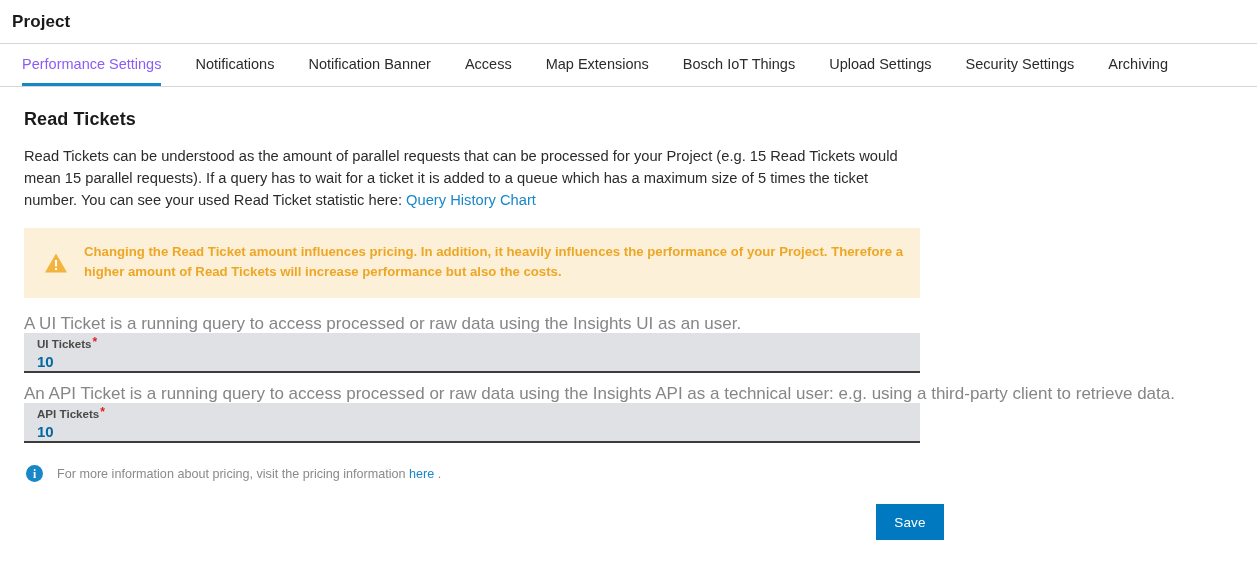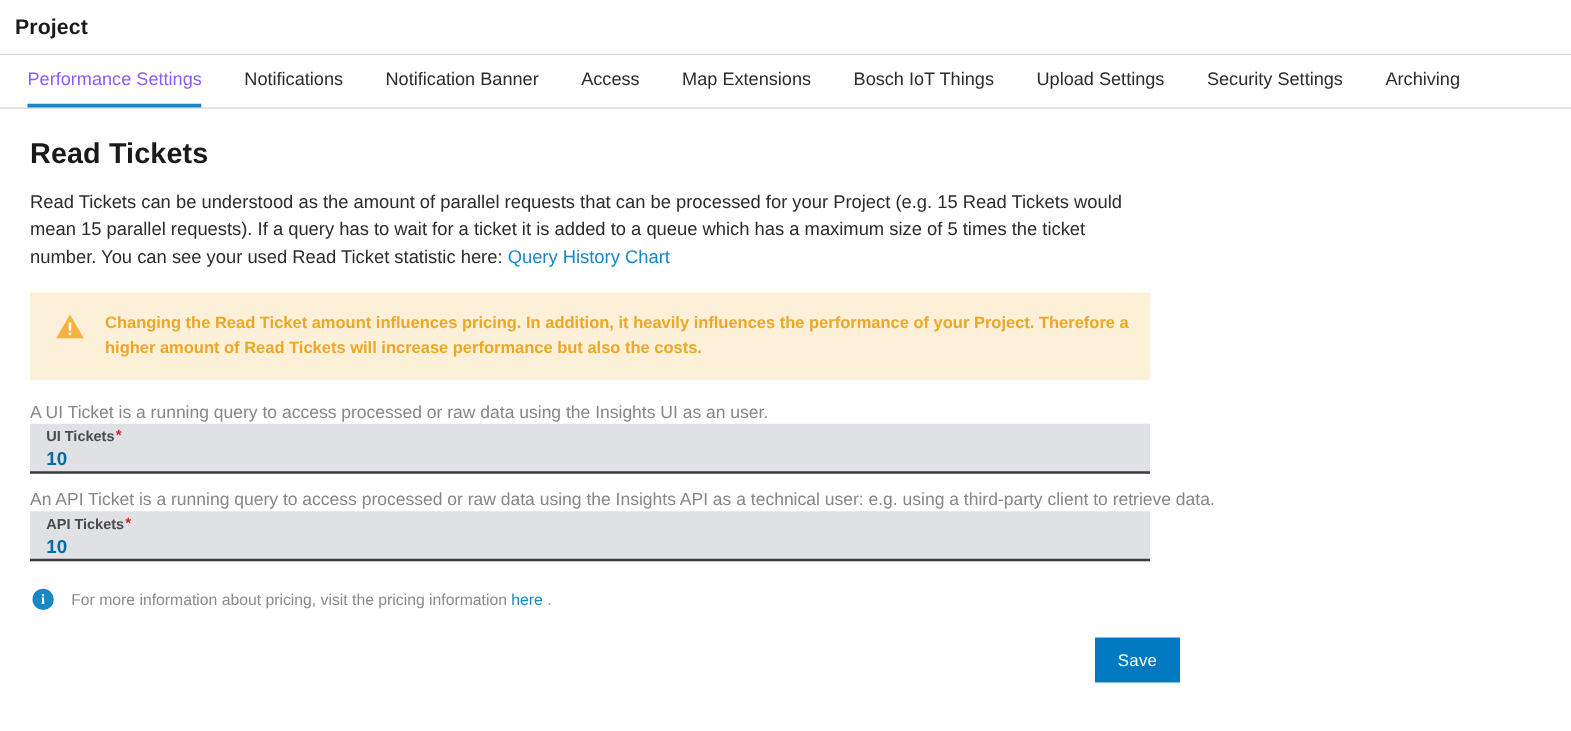--- a/index.html
+++ b/index.html
@@ -59,21 +59,21 @@
   .tab.active {
     color: #8b5cf6;
     border-bottom: 3px solid #1787c8;
   }
 
   
   .content {
     padding: 22px 0 0 24px;
   }
   .page-title {
-    font-size: 23px;
+    font-size: 18px;
     font-weight: bold;
     color: #1a1a1a;
     margin: 0 16px 15px 0;
     letter-spacing: 0.1px;
   }
   .intro {
     font-size: 14.7px;
     line-height: 22px;
     color: #2b2b2b;
     width: 890px;
@@ -83,21 +83,21 @@
     color: #1787c8;
     text-decoration: none;
     cursor: pointer;
   }
 
   
   .warning {
     width: 896px;
     background: #fdf0d9;
     display: flex;
-    align-items: flex-start;
+    align-items: center;
     padding: 14px 16px 16px 15px;
     margin-bottom: 18px;
   }
   .warn-icon {
     flex: 0 0 auto;
     width: 24px;
     height: 22px;
     margin: 2px 16px 0 5px;
     position: relative;
   }
@@ -106,21 +106,21 @@
     font-size: 13.2px;
     font-weight: bold;
     line-height: 20px;
     color: #eda726;
     width: 838px;
   }
 
   
   .field-block { margin-bottom: 13px; }
   .field-help {
-    font-size: 14px;
+    font-size: 17px;
     color: #868686;
     margin: 0 0 2px 0;
     line-height: 15px;
   }
   .field {
     width: 896px;
     height: 40px;
     background: #e0e1e4;
     border: none;
     border-bottom: 2px solid #3c3c3c;

